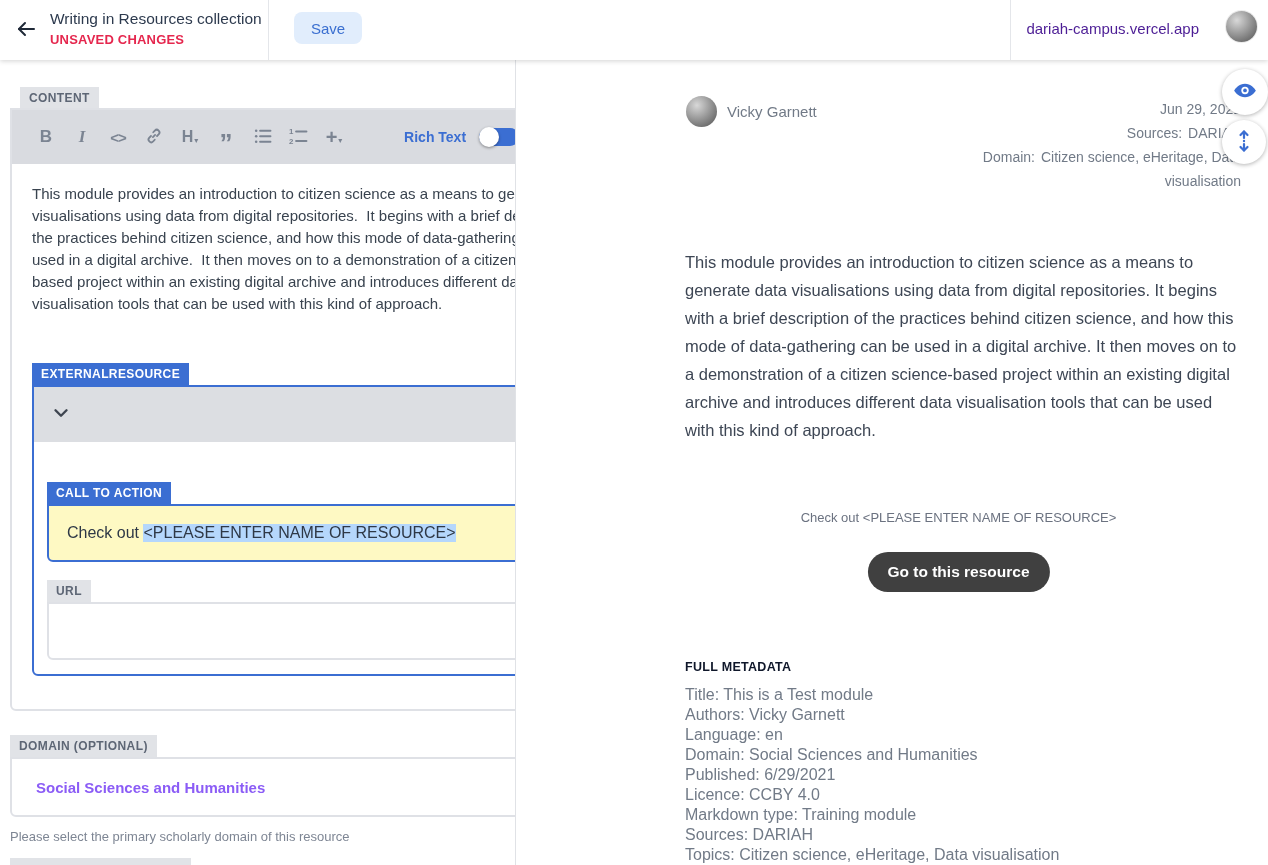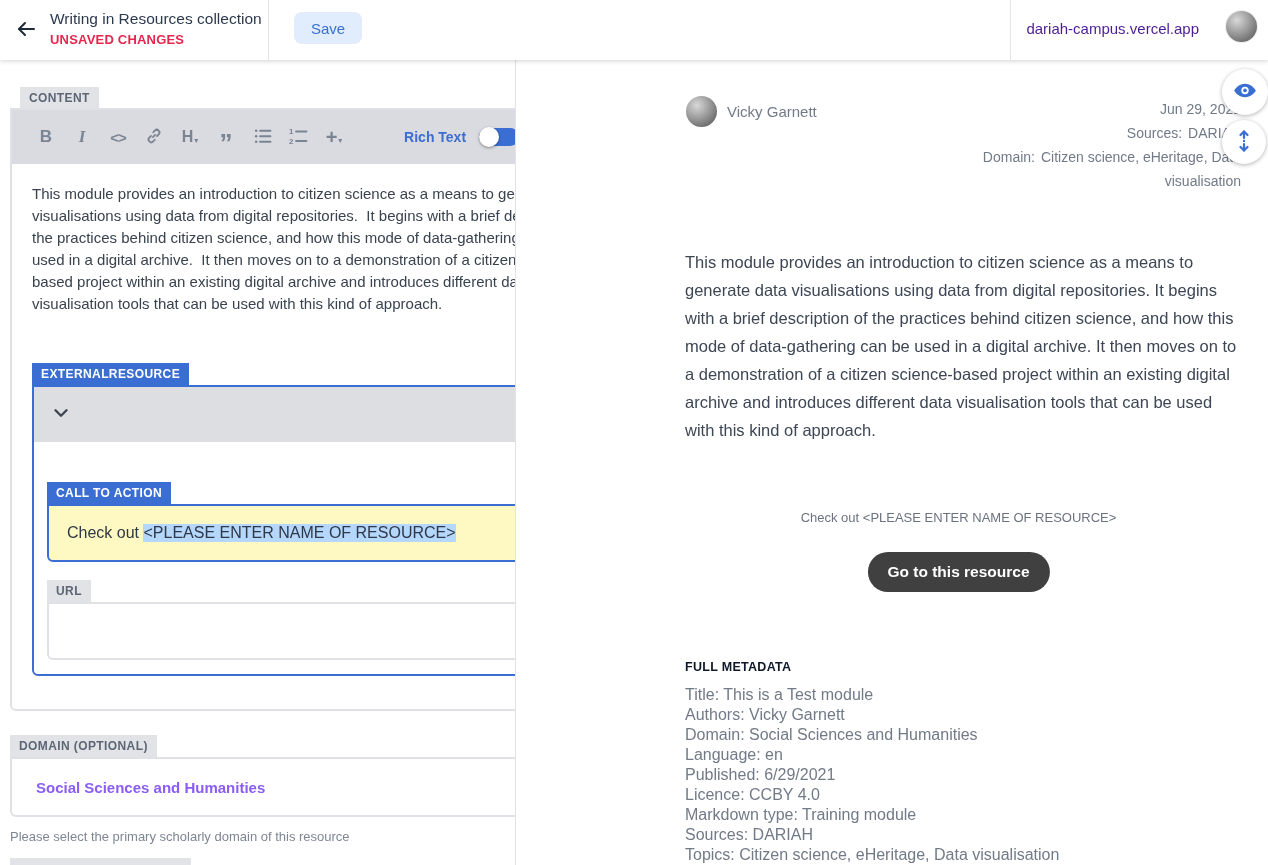--- a/index.html
+++ b/index.html
@@ -259,22 +259,22 @@
 
   <div class="p-cta">Check out &lt;PLEASE ENTER NAME OF RESOURCE&gt;</div>
 
   <button class="p-btn">Go to this resource</button>
 
   <div class="p-fullmeta">
     <div class="fm-heading">FULL METADATA</div>
     <div class="fm-rows">
       <div>Title: This is a Test module</div>
       <div>Authors: Vicky Garnett</div>
+      <div>Language: en</div>
       <div>Domain: Social Sciences and Humanities</div>
-      <div>Language: en</div>
       <div>Published: 6/29/2021</div>
       <div>Licence: CCBY 4.0</div>
       <div>Markdown type: Training module</div>
       <div>Sources: DARIAH</div>
       <div>Topics: Citizen science, eHeritage, Data visualisation</div>
     </div>
   </div>
 
   <button class="fab fab-eye">
     <span>

